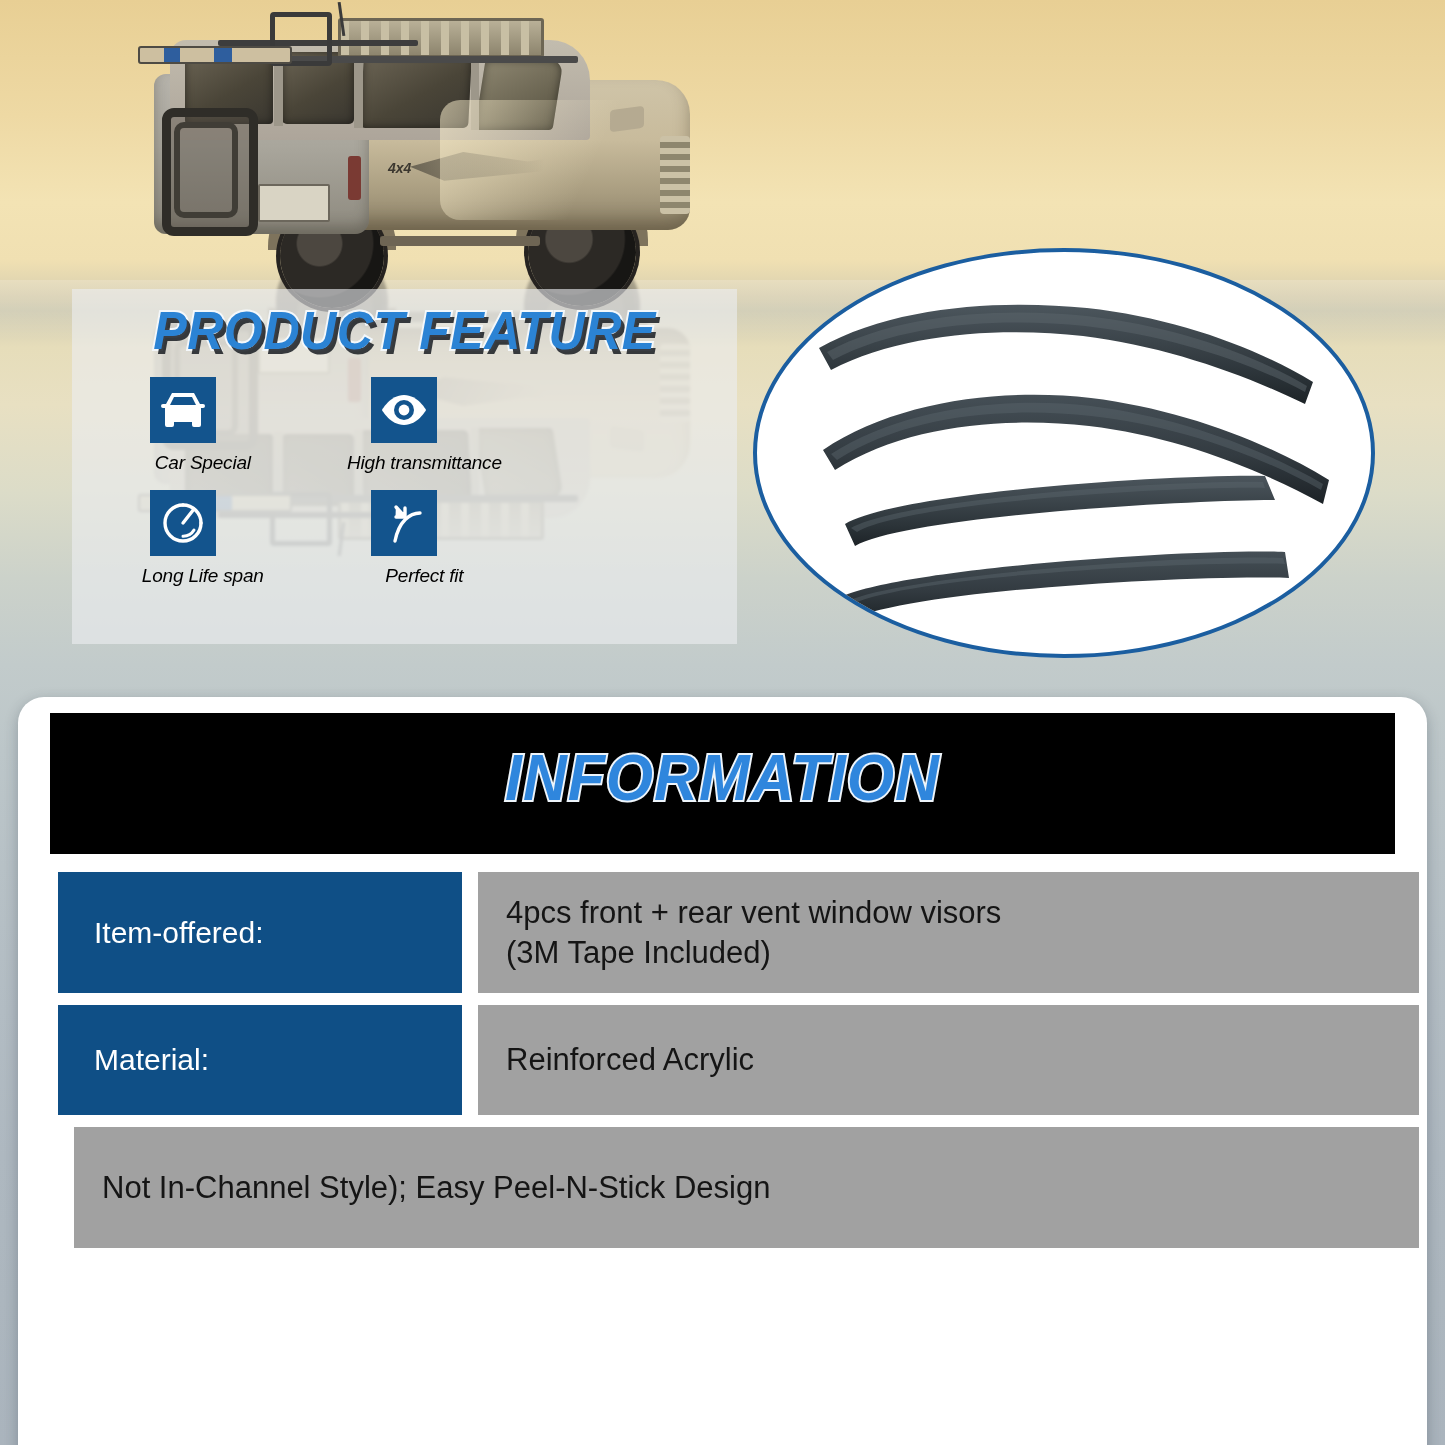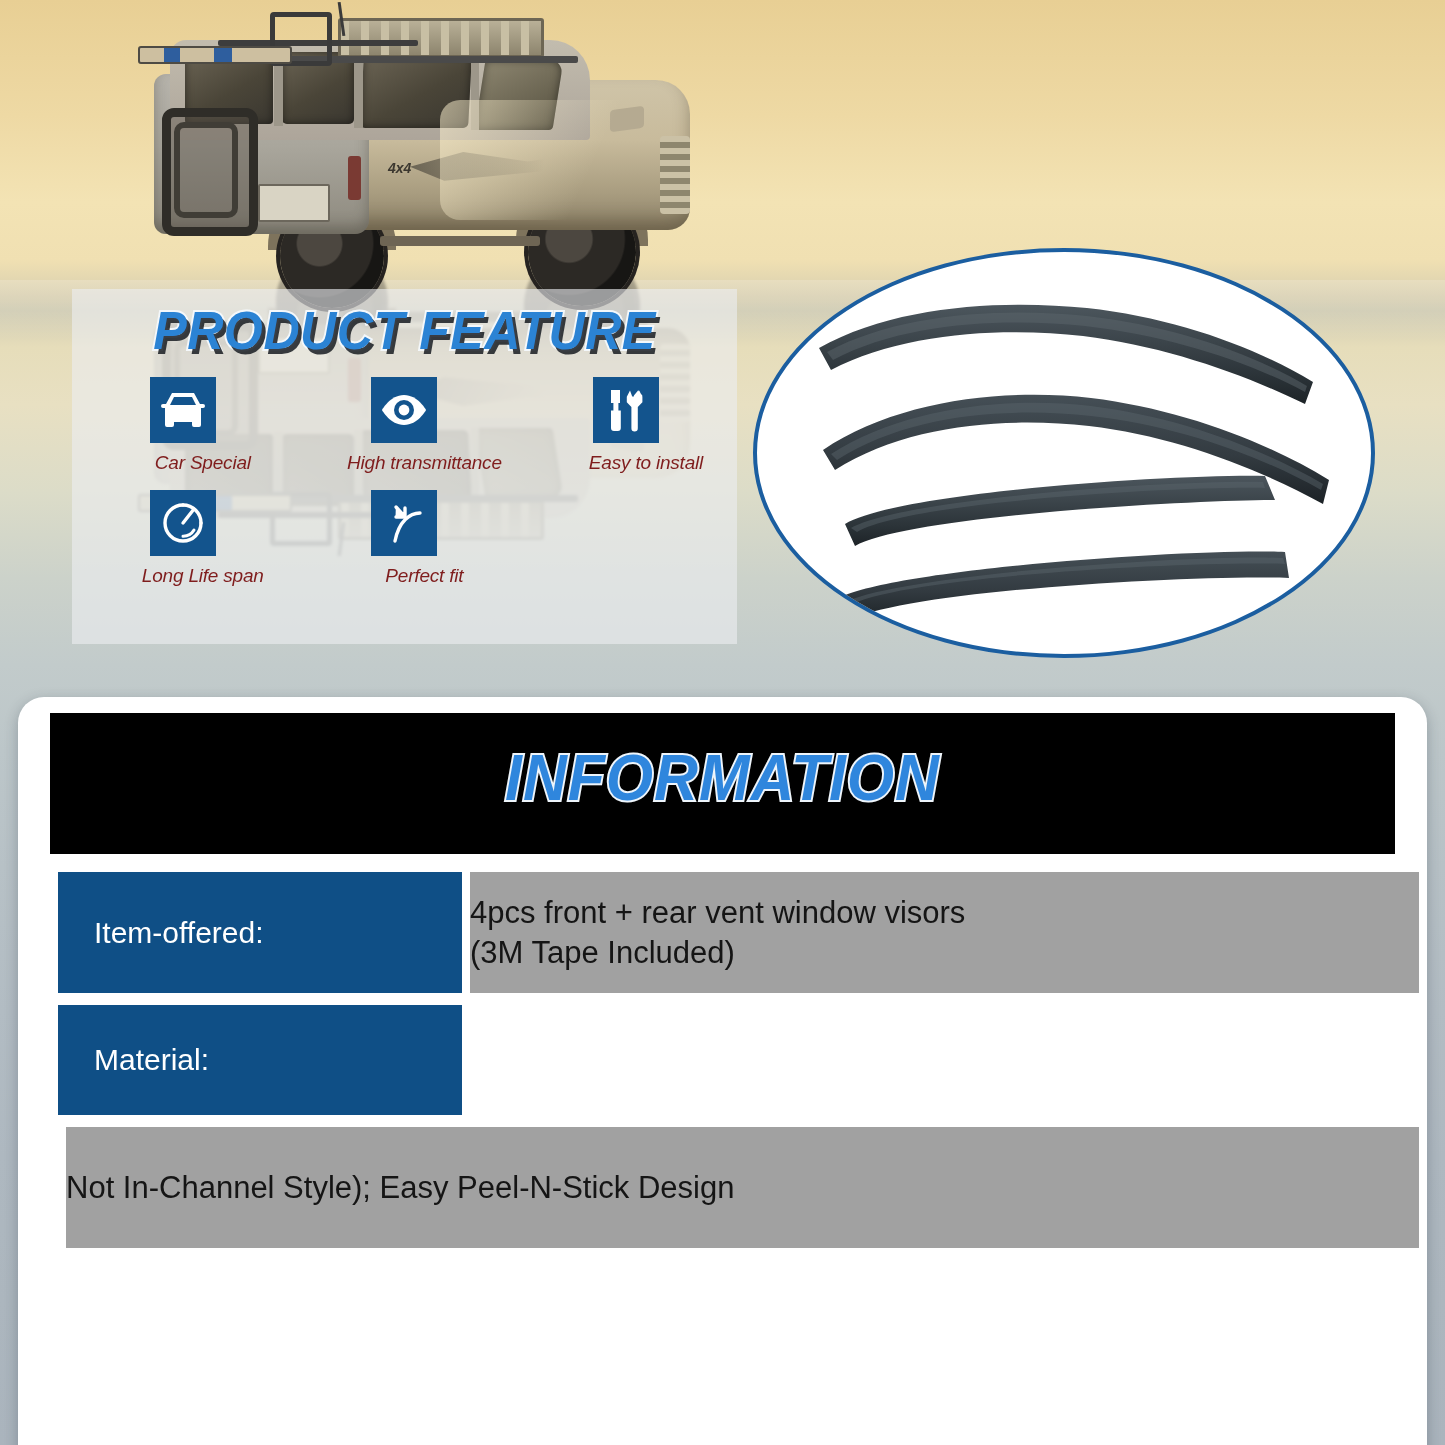--- a/index.html
+++ b/index.html
@@ -115,21 +115,21 @@
     transform:scaleX(.93);
     text-shadow:4px 5px 0 rgba(24,28,34,.85);}
   .feature-title span{position:relative;}
 
   .feat-grid{position:absolute;left:0;top:88px;width:665px;}
   .feat-row{display:flex;}
   .feat-cell{width:221.6px;text-align:center;}
   .ic-box{width:66px;height:66px;margin:0 auto;background:#13548d;
     display:flex;align-items:center;justify-content:center;}
   .ic-box svg{display:block;}
-  .feat-label{margin-top:9px;font-size:19px;color:#7f1d1d;
+  .feat-label{margin-top:9px;font-size:19px;color:#000000;
     font-family:"Liberation Sans",sans-serif;letter-spacing:-.2px;margin-left:40px;}
   .row-gap{height:16px;}
 
   
   .oval{position:absolute;left:753px;top:248px;width:614px;height:402px;
     background:#ffffff;border:4px solid #1b5ea0;border-radius:50%;
     overflow:hidden;}
 
   
   .info-card{position:absolute;left:18px;top:697px;width:1409px;height:874px;
@@ -139,22 +139,22 @@
   .info-title{position:absolute;left:0;right:0;top:28px;text-align:center;
     font-size:64px;font-weight:bold;font-style:italic;color:#2f86dd;
     -webkit-text-stroke:4px #eef5fb;paint-order:stroke fill;
     transform:scaleX(.95);letter-spacing:1px;}
 
   .table{position:absolute;left:40px;top:175px;width:1361px;}
   .trow{display:flex;margin-bottom:12px;}
   .tlabel{width:404px;background:#0f4f86;color:#ffffff;
     display:flex;align-items:center;padding-left:36px;box-sizing:border-box;
     font-size:30px;}
-  .tvalue{flex:1;margin-left:8px;background:#a1a1a1;color:#151515;
-    display:flex;align-items:center;padding-right:16px;box-sizing:border-box;
+  .tvalue{flex:1;margin-left:16px;background:#a1a1a1;color:#151515;
+    display:flex;align-items:center;padding-left:28px;padding-right:16px;box-sizing:border-box;
     font-size:31px;line-height:1.28;}
   .h-tall{height:121px;}
   .h-std{height:110px;}
   .tvalue .l2{display:block;}
 </style>
 </head>
 <body>
 
 <div id="page">
 
@@ -256,29 +256,20 @@
           <div class="ic-box">
             <svg width="48" height="34" viewBox="0 0 48 34" aria-hidden="true">
               <path fill="#ffffff" d="M24 2 C10 2 2 17 2 17 s8 15 22 15 22-15 22-15 S38 2 24 2 z"></path>
               <circle cx="24" cy="17" r="10" fill="#13548d"></circle>
               <circle cx="24" cy="17" r="5.4" fill="#ffffff"></circle>
             </svg>
           </div>
           <div class="feat-label">High transmittance</div>
         </div>
 
-        <div class="feat-cell">
-          <div class="ic-box">
-            <svg width="42" height="44" viewBox="0 0 42 44" aria-hidden="true">
-              <path fill="#ffffff" d="M6 2 h9 v13 h-1.6 v7.5 h2.4 V40 a3 3 0 0 1-3 3 H9 a3 3 0 0 1-3-3 V22.5 h2.4 V15 H6 z"></path>
-              <path fill="#ffffff" d="M33.5 2 l-4.6 5.5 v4.4 l2.6 2.6 h3.2 l2.6-2.6 V7.5 L32.8 2 z M25 2.4 l-3.2 6.3 v5.6 l4.6 4.6 v21.3 a3.2 3.2 0 0 0 6.4 0 V18.9 l4.6-4.6 V8.7 L34.2 2.4 l-2.2 6 h-4.8 z"></path>
-            </svg>
-          </div>
-          <div class="feat-label">Easy to install</div>
-        </div>
       </div>
 
       <div class="row-gap"></div>
 
       <div class="feat-row">
 
         <div class="feat-cell">
           <div class="ic-box">
             <svg width="44" height="44" viewBox="0 0 44 44" aria-hidden="true">
               <path fill="none" stroke="#ffffff" stroke-width="3.4" stroke-linecap="round" d="M22 4 a18 18 0 1 0 18 18"></path>
@@ -356,20 +347,25 @@
           <div>
             <span class="l2">4pcs front + rear vent window visors</span>
             <span class="l2">(3M Tape Included)</span>
           </div>
         </div>
       </div>
 
 
       <div class="trow">
         <div class="tlabel h-std">Material:</div>
+        <div class="tvalue h-std">
+          <div>
+            <span class="l2">Reinforced Acrylic</span>
+          </div>
+        </div>
       </div>
 
       <div class="trow">
         <div class="tvalue h-tall">
           <div>
             <span class="l2">Not In-Channel Style); Easy Peel-N-Stick Design</span>
           </div>
         </div>
       </div>
 

